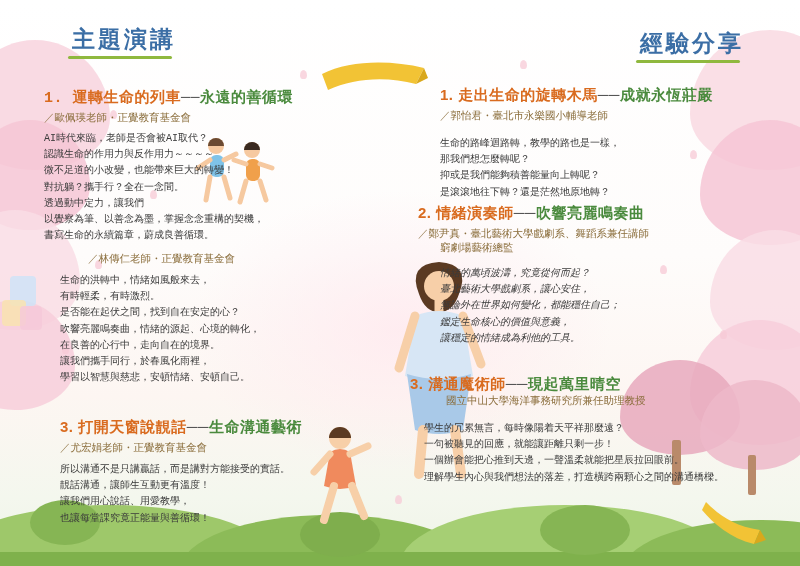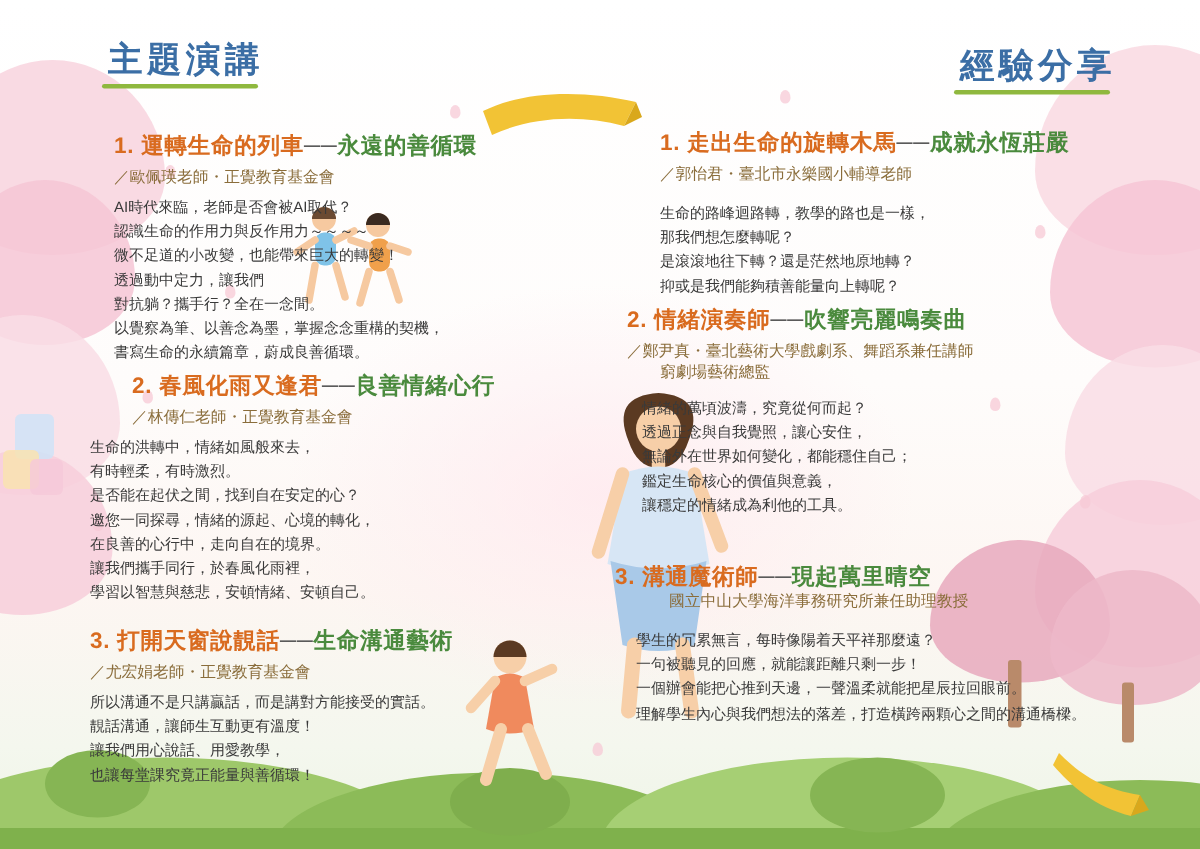--- a/index.html
+++ b/index.html
@@ -33,21 +33,21 @@
   
   .entry{position:absolute;}
   .e-head{font-size:15px;font-weight:bold;color:#d96b1f;letter-spacing:.5px;white-space:nowrap;}
   .e-head .num{color:#d96b1f;}
   .e-head .dash{color:#555;font-weight:bold;}
   .e-head .sub{color:#4a8a3d;}
   .e-affil{font-size:10.5px;color:#8a6d3b;margin-top:4px;white-space:nowrap;}
   .e-affil2{font-size:10.5px;color:#8a6d3b;white-space:nowrap;}
   .e-body{font-size:10px;color:#3a3a3a;line-height:1.62;margin-top:6px;}
   .e-body div{white-space:nowrap;}
-  .left-col{left:76px;}
+  .left-col{left:44px;font-family:Liberation Mono, monospace;}
 </style>
 </head>
 <body>
 
 <div class="bg">
   <div class="bg-sky"></div>
 
   <div class="sakura" style="left:-40px;top:40px;width:150px;height:130px;background:#f8d4de;"></div>
   <div class="sakura" style="left:-30px;top:120px;width:120px;height:110px;background:#f6c6d5;"></div>
   <div class="sakura" style="left:-50px;top:210px;width:130px;height:120px;background:#f9dde5;"></div>
@@ -139,38 +139,34 @@
 <div class="entry left-col" style="top:88px;">
   <div class="e-head">
     <span class="num">1.</span>
     <span>運轉生命的列車</span><span class="dash">──</span><span class="sub">永遠的善循環</span>
   </div>
   <div class="e-affil">／歐佩瑛老師・正覺教育基金會</div>
   <div class="e-body">
     <div>AI時代來臨，老師是否會被AI取代？</div>
     <div>認識生命的作用力與反作用力～～～～</div>
     <div>微不足道的小改變，也能帶來巨大的轉變！</div>
+    <div>對抗躺？攜手行？全在一念間。</div>
     <div>透過動中定力，讓我們</div>
-    <div>對抗躺？攜手行？全在一念間。</div>
     <div>以覺察為筆、以善念為墨，掌握念念重構的契機，</div>
     <div>書寫生命的永續篇章，蔚成良善循環。</div>
   </div>
 </div>
 
 <div class="entry" style="left:88px;top:248px;">
-  <div class="e-head">
-    <span class="num">2.</span>
-    <span>春風化雨又逢君</span><span class="dash">──</span><span class="sub">良善情緒心行</span>
-  </div>
   <div class="e-affil">／林傳仁老師・正覺教育基金會</div>
   <div class="e-body" style="margin-left:-28px;">
     <div>生命的洪轉中，情緒如風般來去，</div>
     <div>有時輕柔，有時激烈。</div>
     <div>是否能在起伏之間，找到自在安定的心？</div>
-    <div>邀您一同探尋，情緒的源起、心境的轉化，</div>
+    <div>吹響亮麗鳴奏曲，情緒的源起、心境的轉化，</div>
     <div>在良善的心行中，走向自在的境界。</div>
     <div>讓我們攜手同行，於春風化雨裡，</div>
     <div>學習以智慧與慈悲，安頓情緒、安頓自己。</div>
   </div>
 </div>
 
 <div class="entry" style="left:60px;top:418px;">
   <div class="e-head">
     <span class="num">3.</span>
     <span>打開天窗說靚話</span><span class="dash">──</span><span class="sub">生命溝通藝術</span>
@@ -186,35 +182,35 @@
 
 <div class="entry" style="left:440px;top:86px;">
   <div class="e-head">
     <span class="num">1.</span>
     <span>走出生命的旋轉木馬</span><span class="dash">──</span><span class="sub">成就永恆莊嚴</span>
   </div>
   <div class="e-affil">／郭怡君・臺北市永樂國小輔導老師</div>
   <div class="e-body" style="margin-top:12px;">
     <div>生命的路峰迴路轉，教學的路也是一樣，</div>
     <div>那我們想怎麼轉呢？</div>
+    <div>抑或是我們能夠積善能量向上轉呢？</div>
     <div>是滾滾地往下轉？還是茫然地原地轉？</div>
-    <div>抑或是我們能夠積善能量向上轉呢？</div>
   </div>
 </div>
 
 <div class="entry" style="left:418px;top:204px;">
   <div class="e-head">
     <span class="num">2.</span>
     <span>情緒演奏師</span><span class="dash">──</span><span class="sub">吹響亮麗鳴奏曲</span>
   </div>
   <div class="e-affil">／鄭尹真・臺北藝術大學戲劇系、舞蹈系兼任講師</div>
   <div class="e-affil2" style="margin-left:22px;">窮劇場藝術總監</div>
-  <div class="e-body" style="margin-top:10px;margin-left:10px;">
+  <div class="e-body" style="margin-top:10px;margin-left:22px;font-style:italic;">
     <div>情緒的萬頃波濤，究竟從何而起？</div>
-    <div>透過正念與自我覺照，讓心安住，</div>
+    <div>臺北藝術大學戲劇系，讓心安住，</div>
     <div>無論外在世界如何變化，都能穩住自己；</div>
     <div>鑑定生命核心的價值與意義，</div>
     <div>讓穩定的情緒成為利他的工具。</div>
   </div>
 </div>
 
 <div class="entry" style="left:410px;top:375px;">
   <div class="e-head">
     <span class="num">3.</span>
     <span>溝通魔術師</span><span class="dash">──</span><span class="sub">現起萬里晴空</span>

